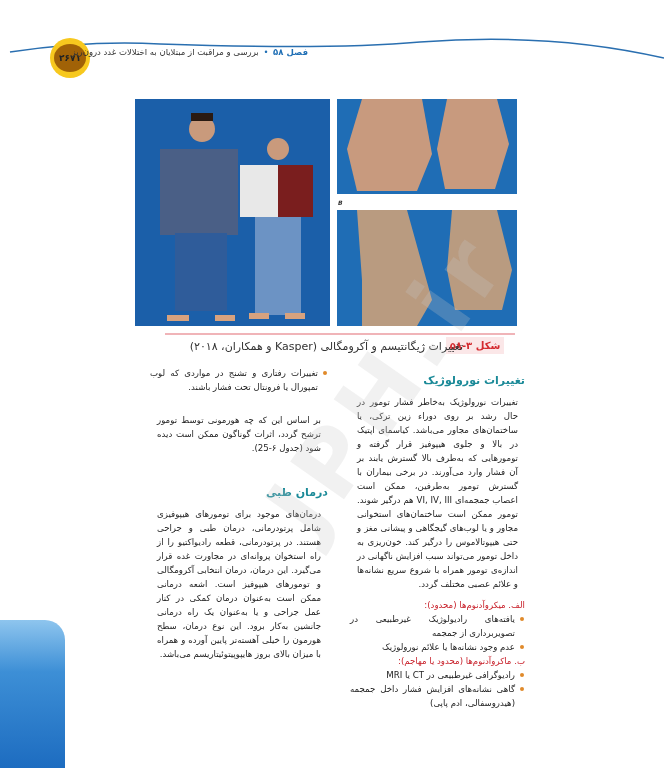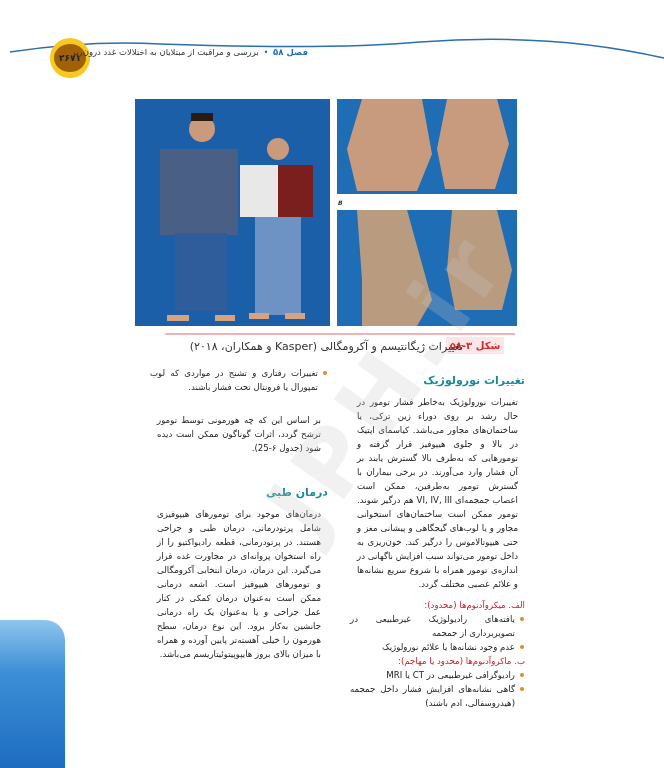--- a/index.html
+++ b/index.html
@@ -138,21 +138,21 @@
   <div class="h-teal">تغییرات نورولوژیک</div>
   <p>تغییرات نورولوژیک به‌خاطر فشار تومور در حال رشد بر روی دوراء زین ترکی، یا ساختمان‌های مجاور می‌باشد. کیاسمای اپتیک در بالا و جلوی هیپوفیز قرار گرفته و تومورهایی که به‌طرف بالا گسترش یابند بر آن فشار وارد می‌آورند. در برخی بیماران با گسترش تومور به‌طرفین، ممکن است اعصاب جمجمه‌ای VI, IV, III هم درگیر شوند. تومور ممکن است ساختمان‌های استخوانی مجاور و یا لوب‌های گیجگاهی و پیشانی مغز و حتی هیپوتالاموس را درگیر کند. خون‌ریزی به داخل تومور می‌تواند سبب افزایش ناگهانی در اندازه‌ی تومور همراه با شروع سریع نشانه‌ها و علائم عصبی مختلف گردد.</p>
   <div class="h-red">الف. میکروآدنوم‌ها (محدود):</div>
   <ul class="bullets">
     <li>یافته‌های رادیولوژیک غیرطبیعی در تصویربرداری از جمجمه</li>
     <li>عدم وجود نشانه‌ها یا علائم نورولوژیک</li>
   </ul>
   <div class="h-red">ب. ماکروآدنوم‌ها (محدود یا مهاجم):</div>
   <ul class="bullets">
     <li>رادیوگرافی غیرطبیعی در CT یا MRI</li>
-    <li>گاهی نشانه‌های افزایش فشار داخل جمجمه (هیدروسفالی، ادم باشند)</li>
+    <li>گاهی نشانه‌های افزایش فشار داخل جمجمه (هیدروسفالی، ادم پاپی)</li>
   </ul>
 </div>
 
 <div class="col col-left">
   <ul class="bullets">
     <li>تغییرات رفتاری و تشنج در مواردی که لوب تمپورال یا فرونتال تحت فشار باشند.</li>
   </ul>
   <div class="spacer"></div>
   <p>بر اساس این که چه هورمونی توسط تومور ترشح گردد، اثرات گوناگون ممکن است دیده شود (جدول ۶-25).</p>
   <div class="spacer"></div>

